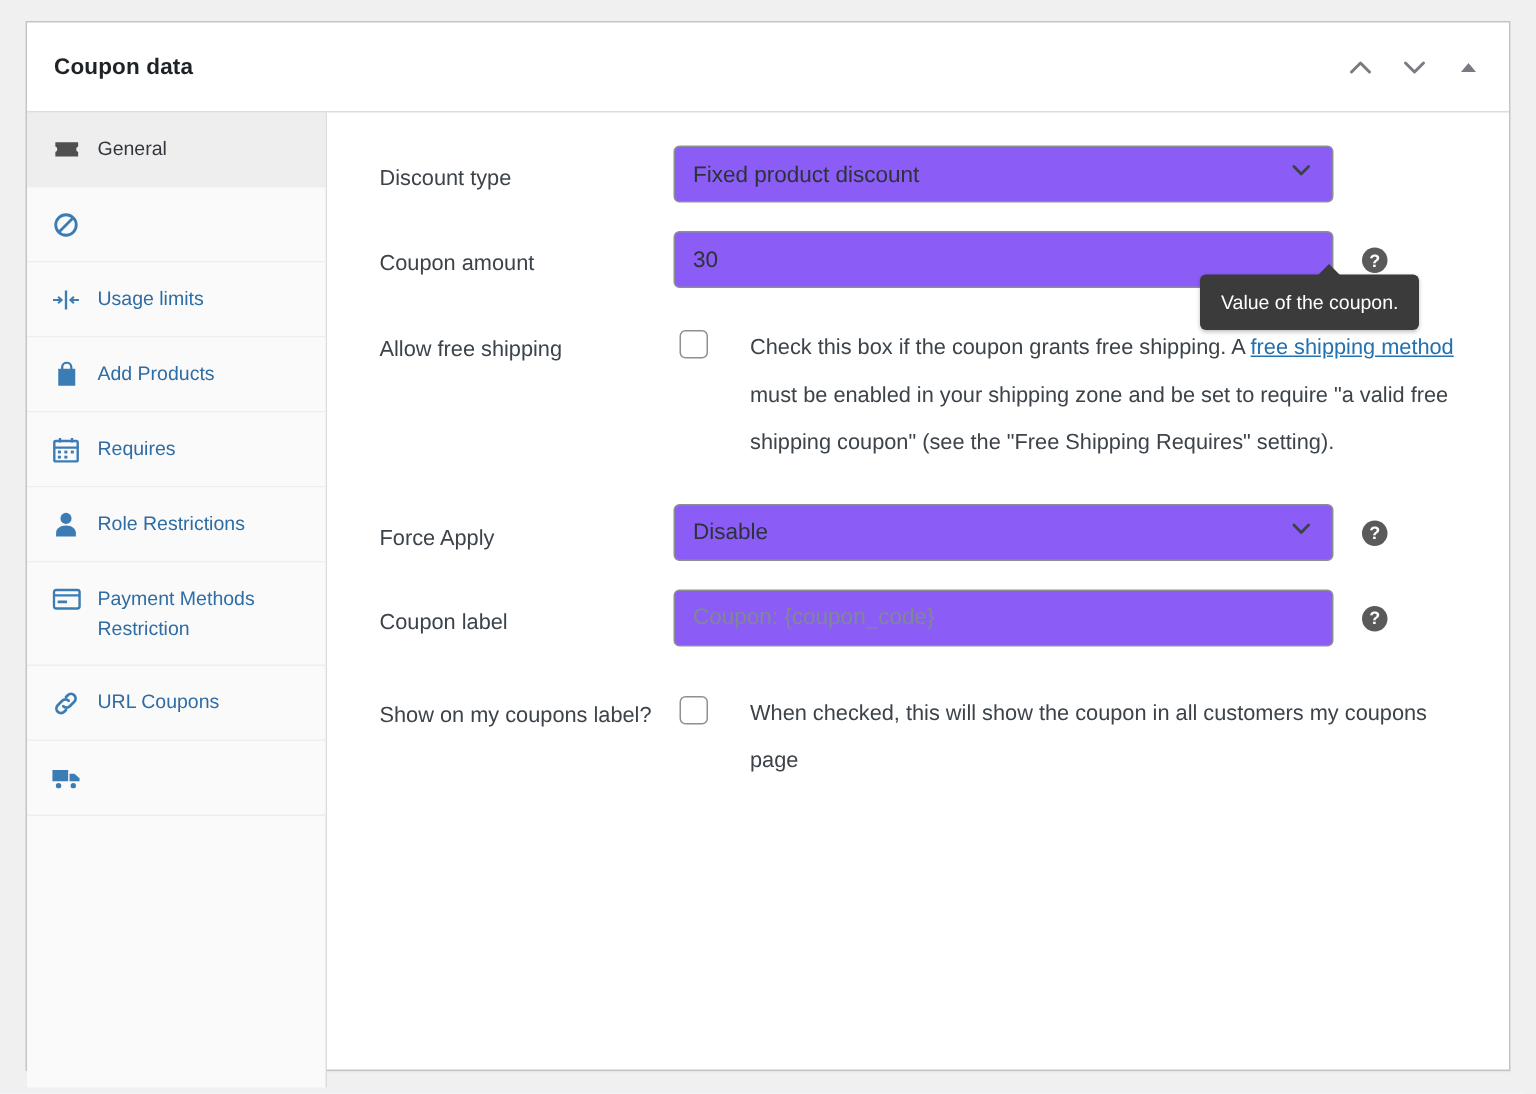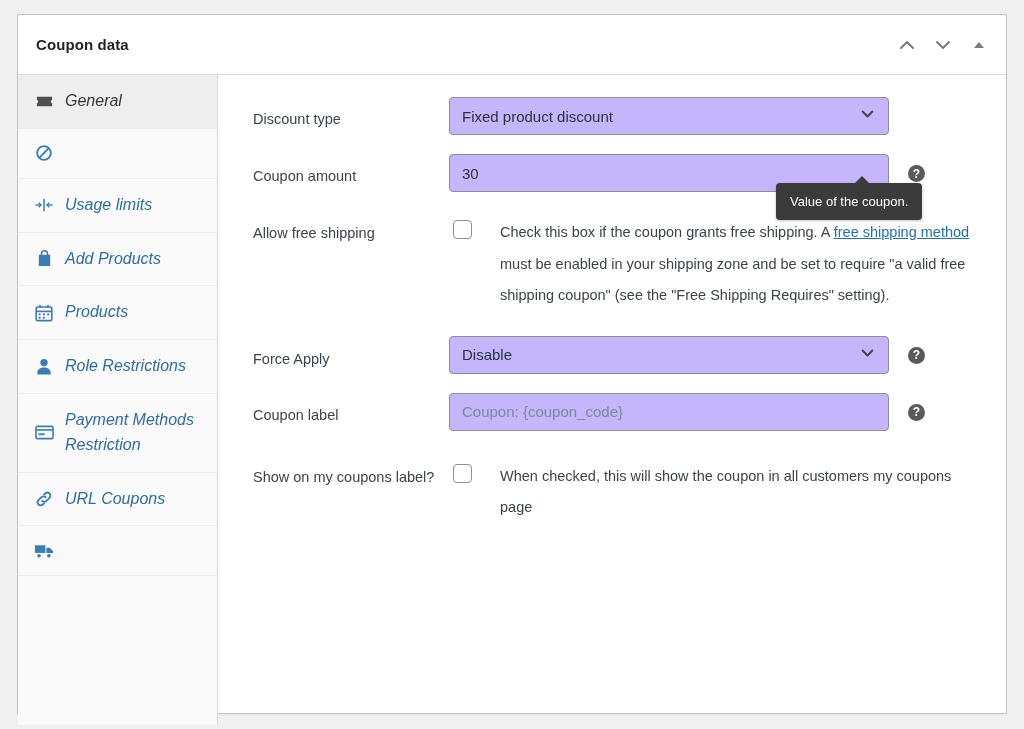--- a/index.html
+++ b/index.html
@@ -69,30 +69,29 @@
     width: 200px;
     flex: 0 0 200px;
     background: #fafafa;
     border-right: 1px solid #dcdcde;
     padding: 0;
     margin: 0;
     list-style: none;
   }
   .side-item {
     display: flex;
-    align-items: center;
+    align-items: flex-start;
     gap: 11px;
     padding: 14px 14px 14px 16px;
     border-bottom: 1px solid #eeeeee;
-    font-size: 16px;
+    font-size: 13px;
     line-height: 1.55;
     color: #2e6ca4;
     cursor: pointer;
     background: #fafafa;
-    font-style: italic;
   }
   .side-item .side-label { flex: 1; }
   .side-item.active {
     background: #eeeeee;
     color: #32373c;
     font-weight: normal;
     cursor: default;
   }
   .side-icon {
     flex: 0 0 20px;
@@ -131,21 +130,21 @@
     display: flex;
     align-items: flex-start;
     min-width: 0;
   }
 
   .input-box, .select-box {
     width: 440px;
     height: 38px;
     border: 1px solid #8c8f94;
     border-radius: 4px;
-    background: #c4b5fd;
+    background: #8b5cf6;
     font-family: "Liberation Sans", sans-serif;
     font-size: 15px;
     color: #2c3338;
     padding: 0 12px;
     outline: none;
   }
   .input-box::placeholder { color: #7e8993; }
 
   .select-wrap { position: relative; width: 440px; }
   .select-box {
@@ -206,21 +205,21 @@
     color: #3c434a;
   }
   .cb-text a {
     color: #2271b1;
     text-decoration: underline;
   }
 
   
   .tooltip {
     position: absolute;
-    left: 776px;
+    left: 800px;
     top: 183px;
     background: #3b3b3b;
     color: #ffffff;
     font-size: 13px;
     line-height: 1;
     padding: 12px 14px;
     border-radius: 4px;
     white-space: nowrap;
     box-shadow: 0 1px 3px rgba(0,0,0,.25);
     z-index: 30;
@@ -320,21 +319,21 @@
             <line x1="13" y1="1" x2="13" y2="4" stroke="currentColor" stroke-width="1.6"></line>
             <g fill="currentColor">
               <rect x="3.6" y="9.4" width="2" height="1.9"></rect>
               <rect x="7.9" y="9.4" width="2" height="1.9"></rect>
               <rect x="12.2" y="9.4" width="2" height="1.9"></rect>
               <rect x="3.6" y="12.8" width="2" height="1.9"></rect>
               <rect x="7.9" y="12.8" width="2" height="1.9"></rect>
             </g>
           </svg>
         </span>
-        <span class="side-label">Products</span>
+        <span class="side-label">Requires</span>
       </li>
 
       <li class="side-item">
         <span class="side-icon">
           <svg width="16" height="18" viewBox="0 0 16 18" fill="currentColor">
             <circle cx="8" cy="4.6" r="3.7"></circle>
             <path d="M8 9.4c4 0 6.6 2.2 6.6 5v2.2H1.4v-2.2c0-2.8 2.6-5 6.6-5z"></path>
           </svg>
         </span>
         <span class="side-label">Role Restrictions</span>

